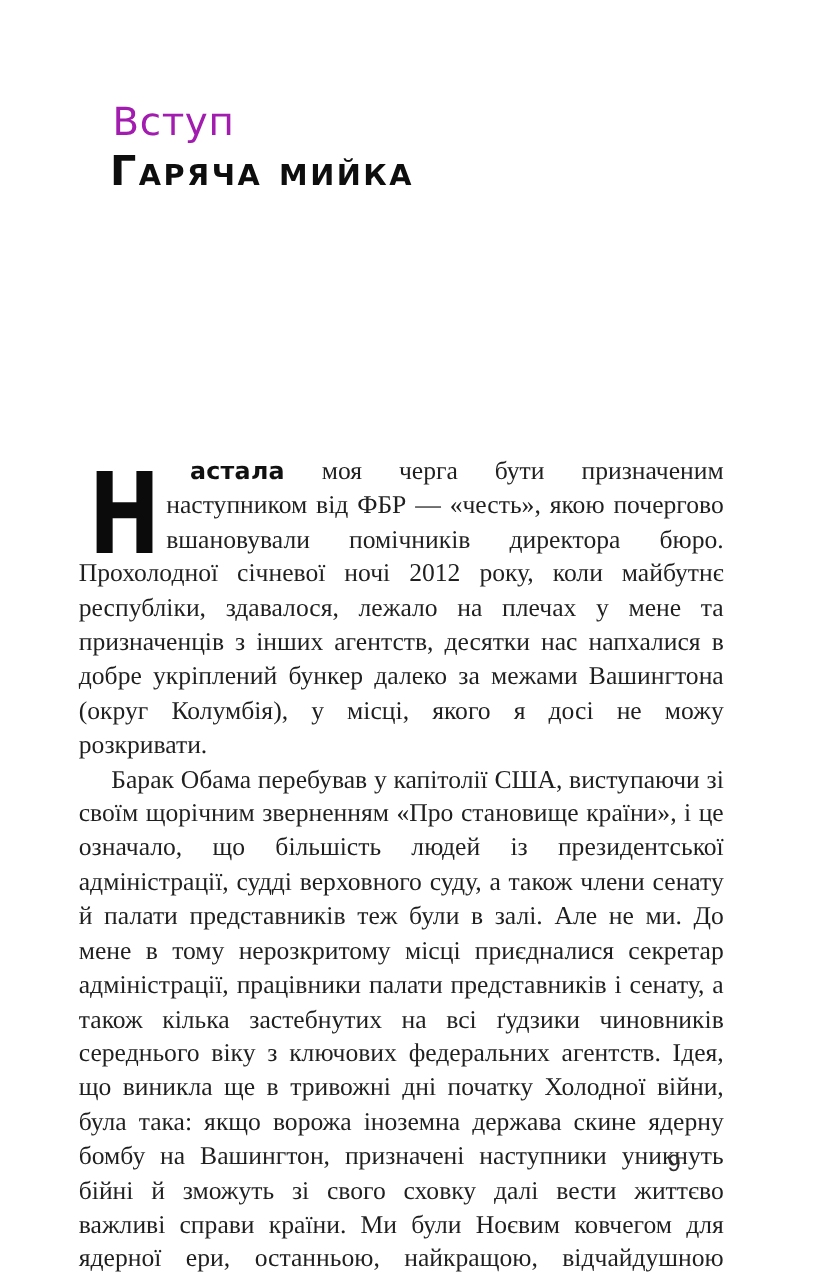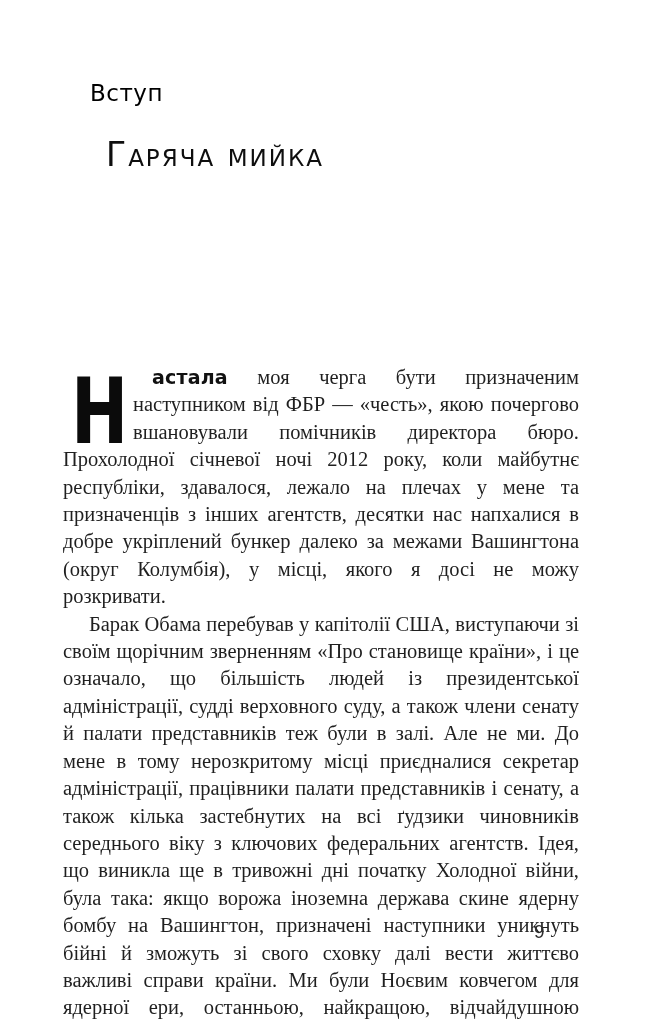--- a/index.html
+++ b/index.html
@@ -14,36 +14,36 @@
     background: #ffffff;
     overflow: hidden;
     font-family: "Liberation Serif", serif;
   }
   
   .kicker {
     position: absolute;
     left: 90px;
     top: 80px;
     font-family: "DejaVu Sans", sans-serif;
-    font-size: 23px;
+    font-size: 31px;
     font-weight: 400;
-    color: #000000;
+    color: #a21caf;
     letter-spacing: 0.5px;
   }
   .chapter-title {
     position: absolute;
     left: 88px;
     top: 117px;
     font-family: "DejaVu Sans", sans-serif;
     font-size: 33px;
-    font-weight: 400;
+    font-weight: 700;
     font-variant: small-caps;
     letter-spacing: 2px;
     color: #0e0e0e;
-    margin: 18px;
+    margin: 0;
   }
   
   .body-text {
     position: absolute;
     left: 63px;
     top: 364px;
     width: 516px;
     font-size: 20.5px;
     line-height: 27.4px;
     color: #1f1f1f;

